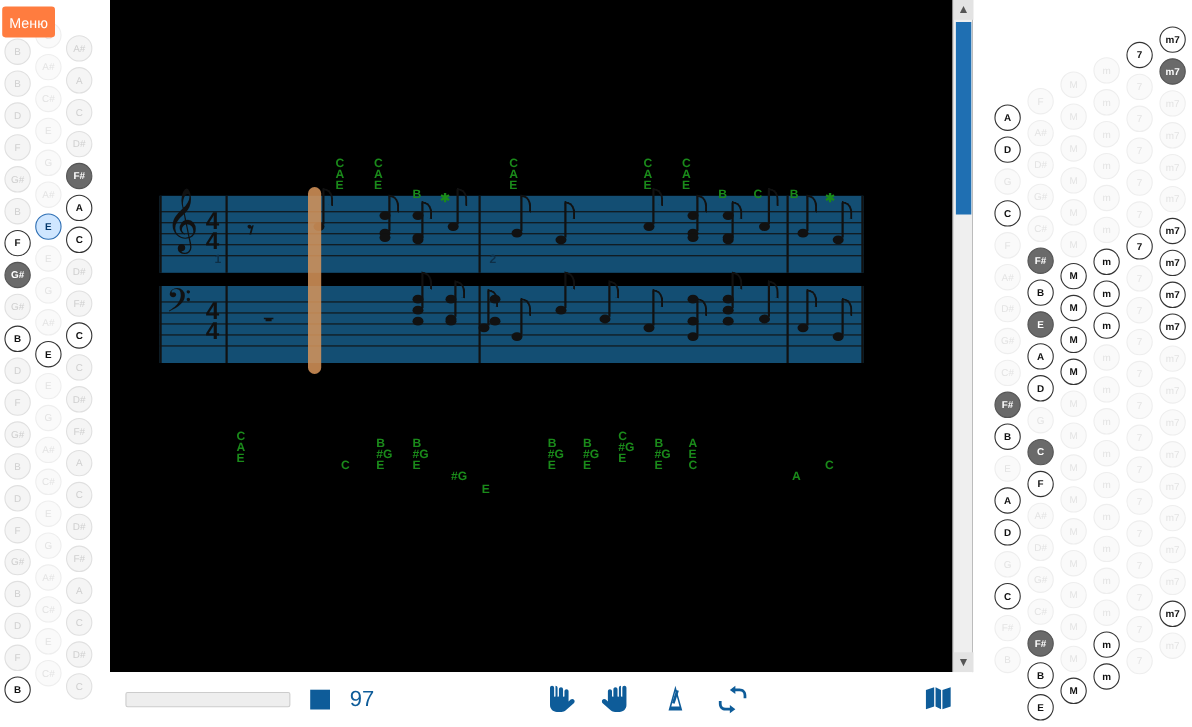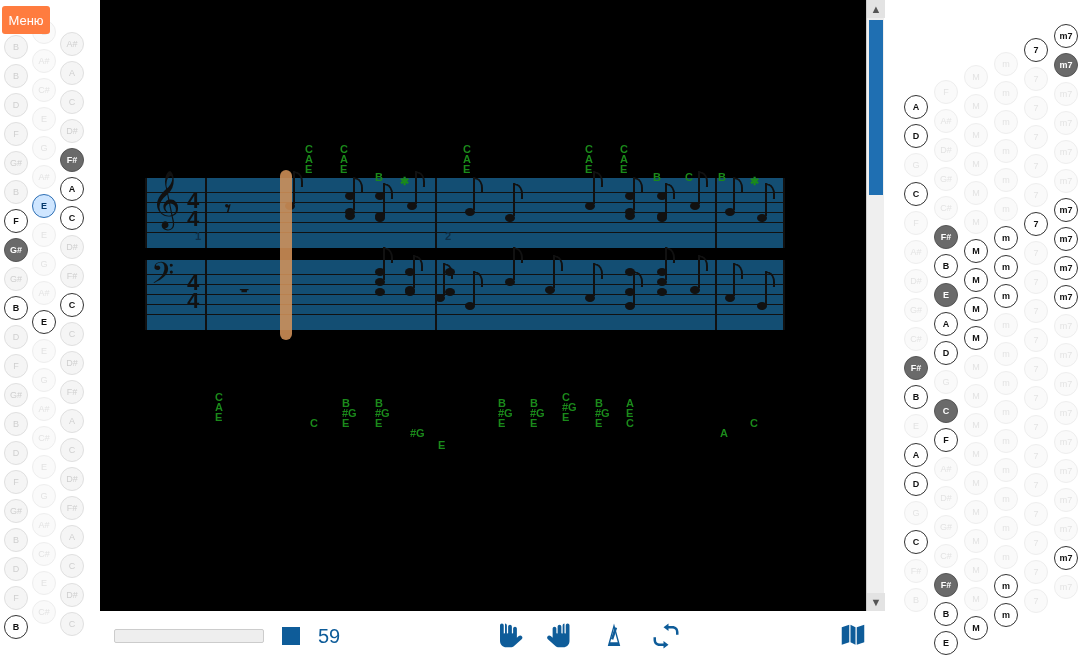--- a/index.html
+++ b/index.html
@@ -452,21 +452,21 @@
 C</div>
     <div class="chord2" style="left: 620px; top: 428px; white-space: pre;">A</div>
     <div class="chord2" style="left: 650px; top: 418px; white-space: pre;">C</div>
   </div>
 
 <div class="toolbar">
   <div class="prog">
     <div class="fill"></div>
   </div>
   <div class="stopbtn"></div>
-  <div class="bpm">59</div>
+  <div class="bpm">97</div>
   <div class="spacer"></div>
   <div class="tbicon">
     <svg viewBox="0 0 24 24">
         <path d="M14 2c-.8 0-1.5.7-1.5 1.5V10l-1-.3V4.5C11.5 3.7 10.8 3 10 3s-1.5.7-1.5 1.5V10l-1-.2V6c0-.8-.7-1.5-1.5-1.5S4.5 5.2 4.5 6v7.3L3 12c-.8-.7-2-.6-2.6.3-.5.7-.4 1.7.3 2.3l5.8 5.2c.9.8 2 1.2 3.2 1.2H13c2.8 0 5-2.2 5-5V3.5C18 2.7 17.3 2 16.5 2 15.7 2 15 2.7 15 3.5V10l-1-.2V3.5C14 2.7 14 2 14 2z" transform="scale(-1,1) translate(-22,0)"></path>
       </svg>
   </div>
   <div class="tbicon">
     <svg viewBox="0 0 24 24">
         <path d="M14 2c-.8 0-1.5.7-1.5 1.5V10l-1-.3V4.5C11.5 3.7 10.8 3 10 3s-1.5.7-1.5 1.5V10l-1-.2V6c0-.8-.7-1.5-1.5-1.5S4.5 5.2 4.5 6v7.3L3 12c-.8-.7-2-.6-2.6.3-.5.7-.4 1.7.3 2.3l5.8 5.2c.9.8 2 1.2 3.2 1.2H13c2.8 0 5-2.2 5-5V3.5C18 2.7 17.3 2 16.5 2 15.7 2 15 2.7 15 3.5V10l-1-.2V3.5C14 2.7 14 2 14 2z"></path>
       </svg>

